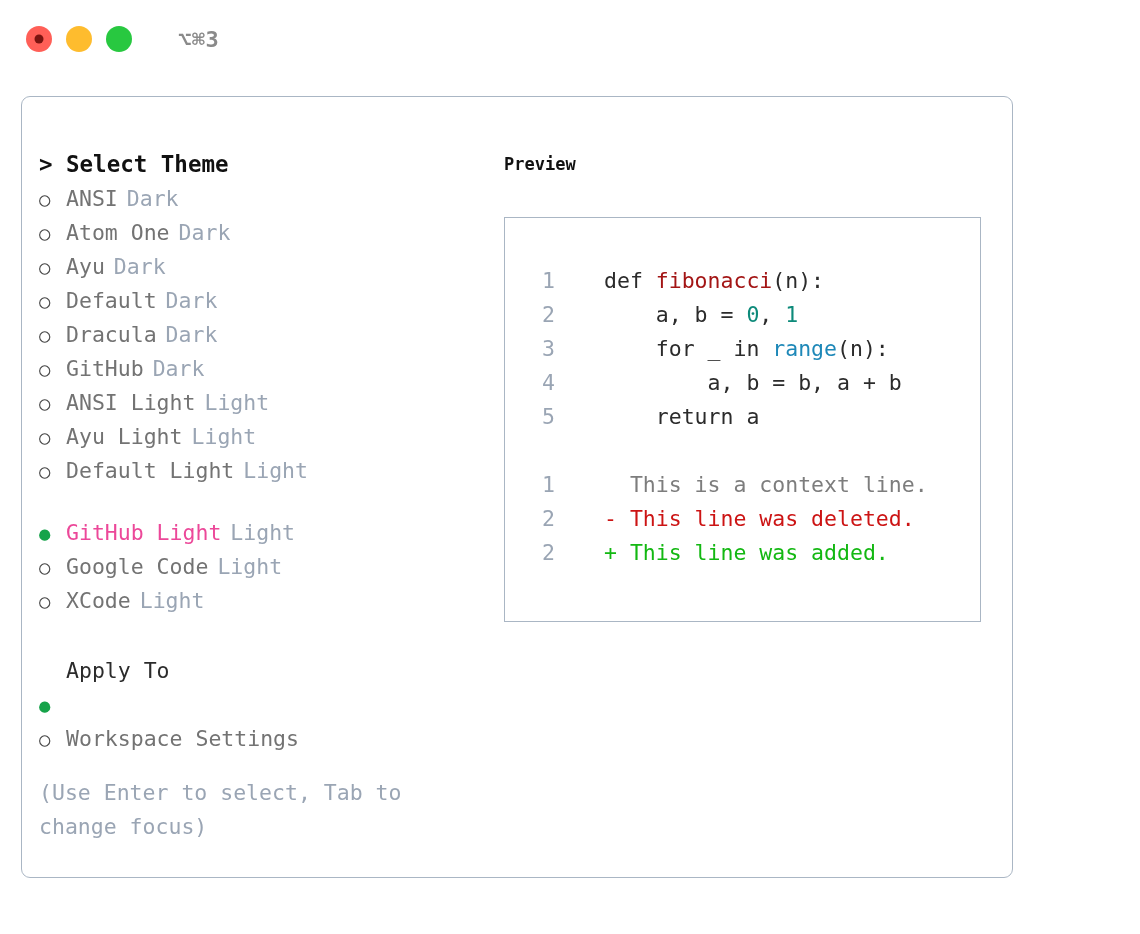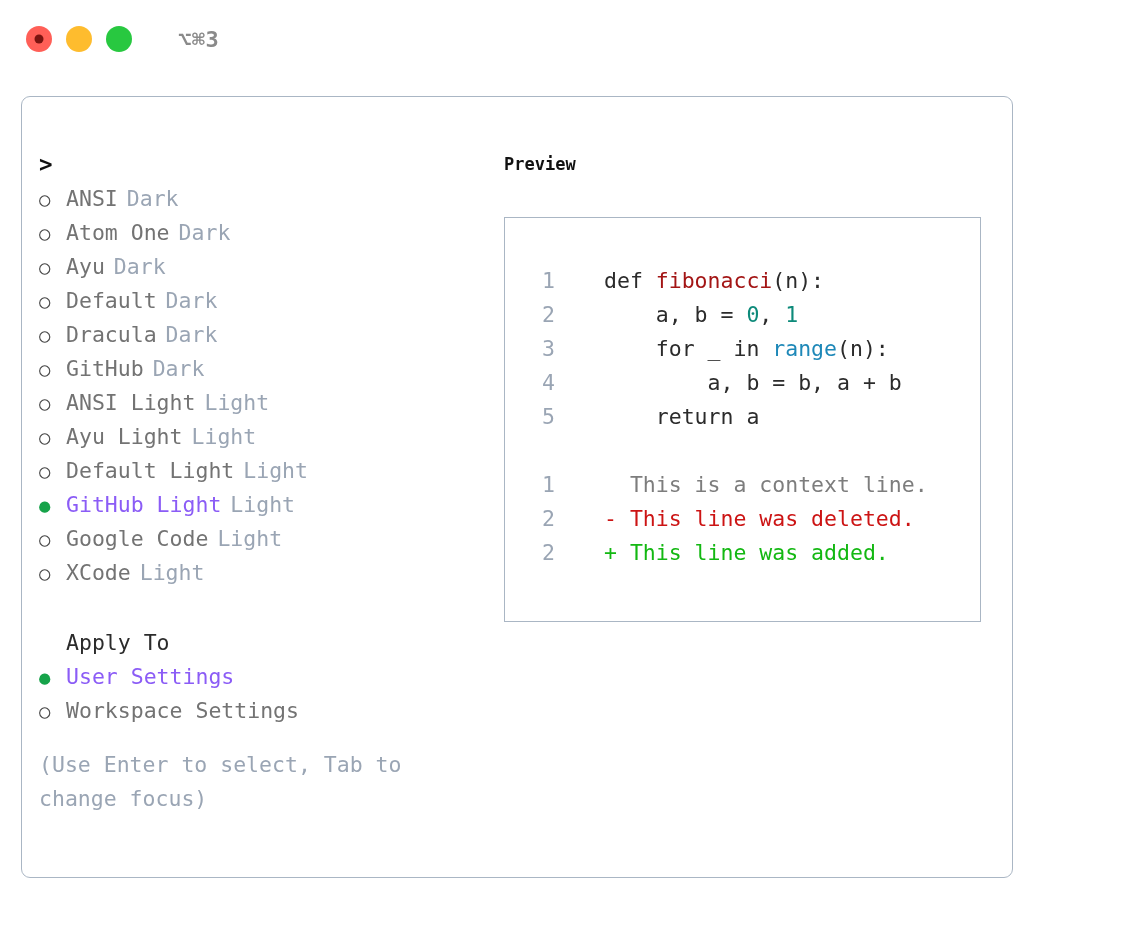--- a/index.html
+++ b/index.html
@@ -113,21 +113,21 @@
 
   .header-row {
     font-weight: bold;
     font-size: 22.5px;
     color: #111111;
     margin-bottom: 1px;
   }
   .header-row .marker { font-weight: bold; color: #111111; }
 
   .item-name { color: #737373; }
-  .item-name.selected { color: #8b5cf6; }
+  .item-name.selected { color: #ec4899; margin-top: 28px; }
   .variant {
     color: #9aa5b4;
     margin-left: 9px;
   }
 
   .section-gap { height: 36px; }
   .apply-label {
     font-size: 21.5px;
     line-height: 34px;
     color: #2b2b2b;
@@ -205,20 +205,21 @@
     <div class="shortcut">⌥⌘3</div>
   </div>
 
   <div class="card">
     <div class="card-inner">
 
       <div class="left-col">
 
         <div class="row header-row">
           <span class="marker">&gt;</span>
+          <span>Select Theme</span>
         </div>
 
         <div id="theme-list">
             <div class="row"><span class="marker radio-off">○</span><span class="item-name">ANSI</span><span class="variant">Dark</span></div>
             <div class="row"><span class="marker radio-off">○</span><span class="item-name">Atom One</span><span class="variant">Dark</span></div>
             <div class="row"><span class="marker radio-off">○</span><span class="item-name">Ayu</span><span class="variant">Dark</span></div>
             <div class="row"><span class="marker radio-off">○</span><span class="item-name">Default</span><span class="variant">Dark</span></div>
             <div class="row"><span class="marker radio-off">○</span><span class="item-name">Dracula</span><span class="variant">Dark</span></div>
             <div class="row"><span class="marker radio-off">○</span><span class="item-name">GitHub</span><span class="variant">Dark</span></div>
             <div class="row"><span class="marker radio-off">○</span><span class="item-name">ANSI Light</span><span class="variant">Light</span></div>
@@ -230,21 +231,21 @@
           </div>
 
         <div class="section-gap"></div>
 
         <div class="row">
           <span class="marker empty">○</span>
           <span class="apply-label">Apply To</span>
         </div>
 
         <div id="apply-list">
-            <div class="row"><span class="marker radio-on">●</span><span class="item-name selected">User Settings</span></div>
+            <div class="row"><span class="marker radio-on">●</span></div>
             <div class="row"><span class="marker radio-off">○</span><span class="item-name">Workspace Settings</span></div>
           </div>
 
         <div class="hint">(Use Enter to select, Tab to change focus)</div>
       </div>
 
       <div class="right-col">
         <div class="preview-title">Preview</div>
 
         <div class="preview-box">

